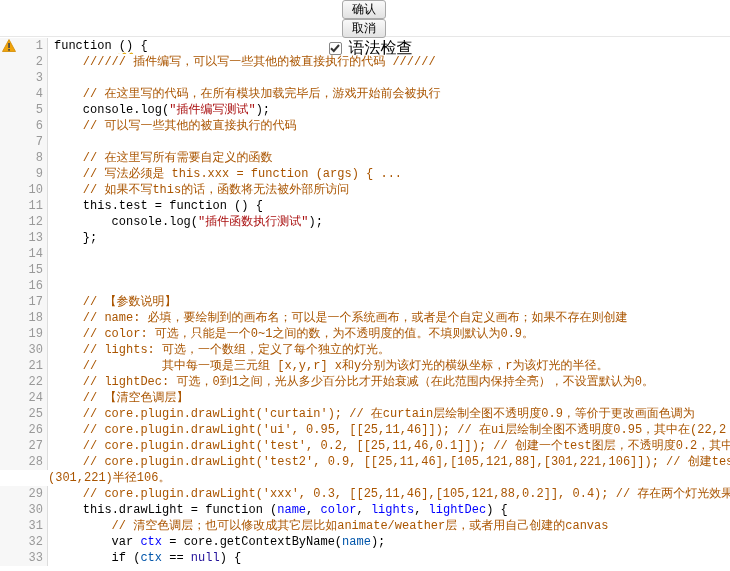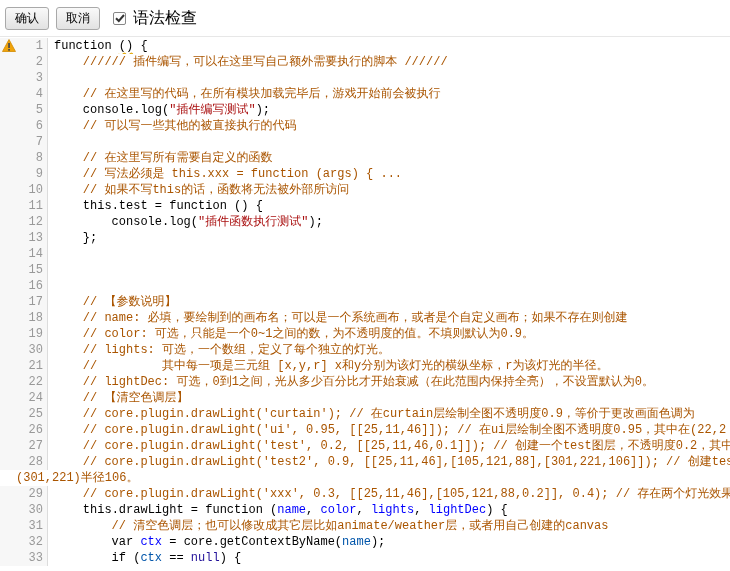--- a/index.html
+++ b/index.html
@@ -3,21 +3,21 @@
 <meta charset="utf-8">
 <style>
   html,body{margin:0;padding:0;}
   body{
     width:730px;height:571px;overflow:hidden;background:#fff;
     font-family:"Liberation Sans","DejaVu Sans",sans-serif;
   }
   
   .toolbar{
     height:37px;box-sizing:border-box;display:flex;align-items:center;
-    padding-left:5px;background:#ffffff;border-bottom:1px solid #e7e7e7;
+    padding-left:5px;background:#ffffff;border-bottom:1px solid #e7e7e7;flex-direction:column;
   }
   .btn{
     height:23px;padding:0 9px;margin-right:7px;
     font-family:"Liberation Sans",sans-serif;font-size:12px;color:#000;
     background:linear-gradient(#f9f9f9,#e2e2e2);
     border:1px solid #a9a9a9;border-radius:3px;cursor:pointer;
   }
   .cb-wrap{display:flex;align-items:center;margin-left:6px;}
   .cb{
     width:13px;height:13px;box-sizing:border-box;border:1px solid #878787;
@@ -31,21 +31,21 @@
     font-size:12px;line-height:16px;background:#fff;padding-top:1px;
   }
   .row{display:flex;height:16px;overflow:hidden;}
   .gutter{
     flex:0 0 48px;box-sizing:border-box;background:#f7f7f7;
     border-right:1px solid #dcdcdc;color:#999;text-align:right;
     padding-right:4px;position:relative;white-space:pre;
   }
   .warn-ico{position:absolute;left:2px;top:1px;}
   .code{flex:1 1 auto;overflow:hidden;white-space:pre;padding-left:6px;color:#000;}
-  .row.wraprow .code{padding-left:16px;}
+  .row.wraprow .code{padding-left:16px;margin-left:32px;}
   
   .tk-k{color:#000000;}
   .tk-c{color:#a50;}
   .tk-s{color:#a11;}
   .tk-d{color:#00f;}
   .tk-v2{color:#05a;}
   .tk-a{color:#219;}
   .tk-p{color:#000;}
   .tk-w{color:#000;text-decoration:underline wavy #e0a400;text-underline-offset:3px;text-decoration-skip-ink:none;}
 </style>
@@ -72,21 +72,21 @@
       <div class="row">
         <div class="gutter"><span class="warn-ico"><svg width="14" height="13" viewBox="0 0 14 13">
               <path d="M7 0.5 L13.5 12.5 L0.5 12.5 Z" fill="#f0a30a" stroke="#d08a00" stroke-width="0.8"></path>
               <rect x="6.2" y="4" width="1.7" height="5" fill="#4a4a4a"></rect>
               <rect x="6.2" y="10" width="1.7" height="1.7" fill="#4a4a4a"></rect>
             </svg></span>1</div>
         <div class="code"><span class="tk-k">function</span><span class="tk-p"> </span><span class="tk-w">()</span><span class="tk-p"> {</span></div>
       </div>
       <div class="row">
         <div class="gutter">2</div>
-        <div class="code"><span class="tk-p">    </span><span class="tk-c">////// 插件编写，可以在这里写自己额外需要执行的脚本 //////</span></div>
+        <div class="code"><span class="tk-p">    </span><span class="tk-c">////// 插件编写，可以写一些其他的被直接执行的代码 //////</span></div>
       </div>
       <div class="row">
         <div class="gutter">3</div>
         <div class="code"></div>
       </div>
       <div class="row">
         <div class="gutter">4</div>
         <div class="code"><span class="tk-p">    </span><span class="tk-c">// 在这里写的代码，在所有模块加载完毕后，游戏开始前会被执行</span></div>
       </div>
       <div class="row">

